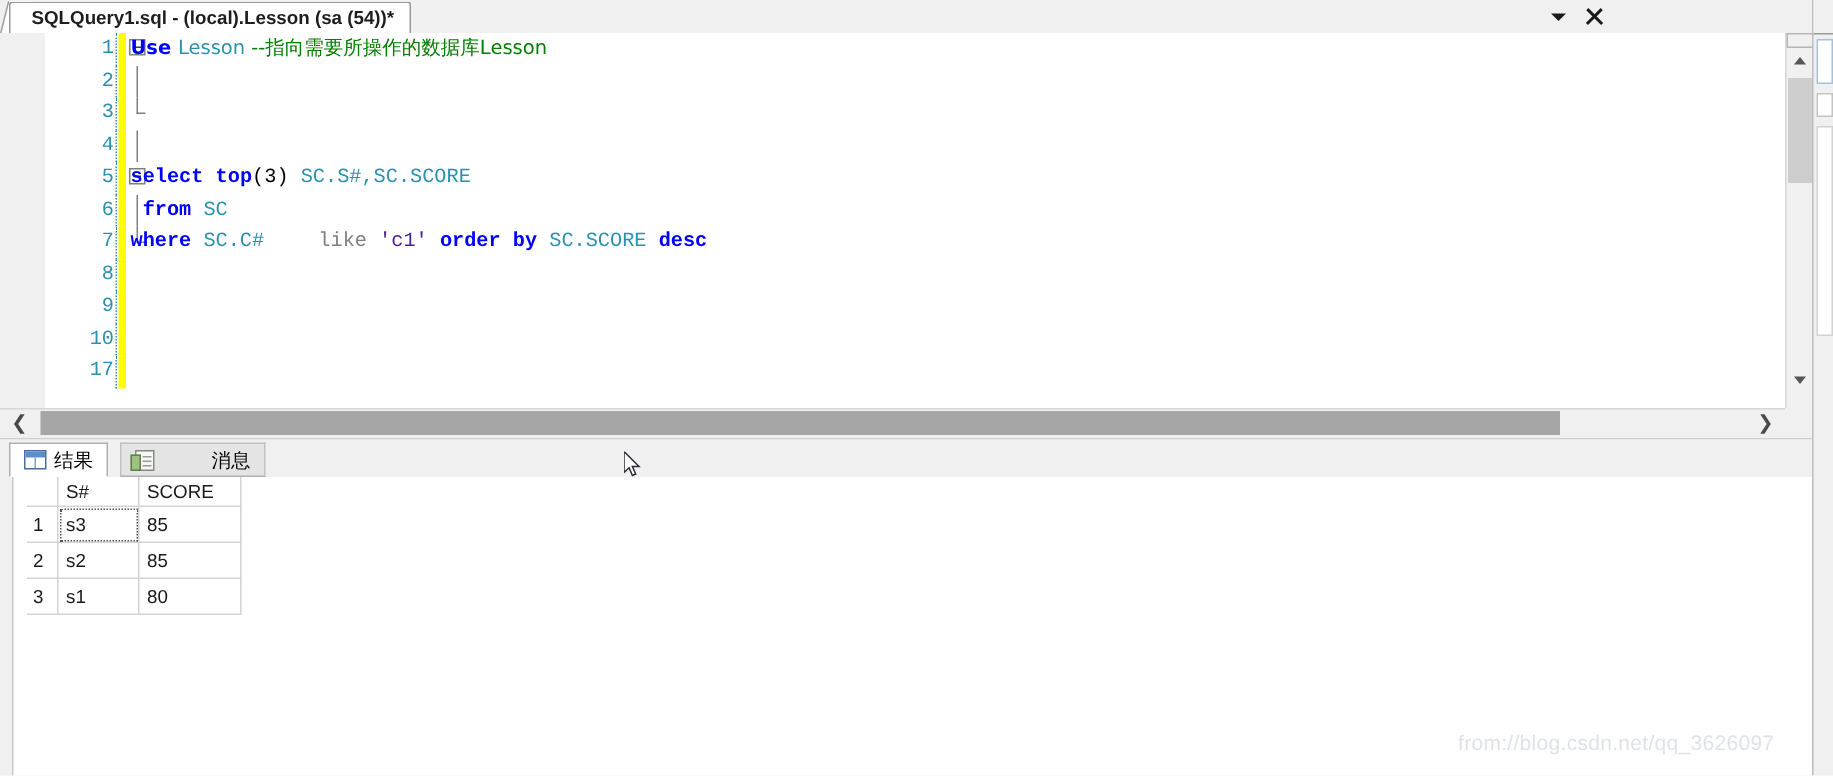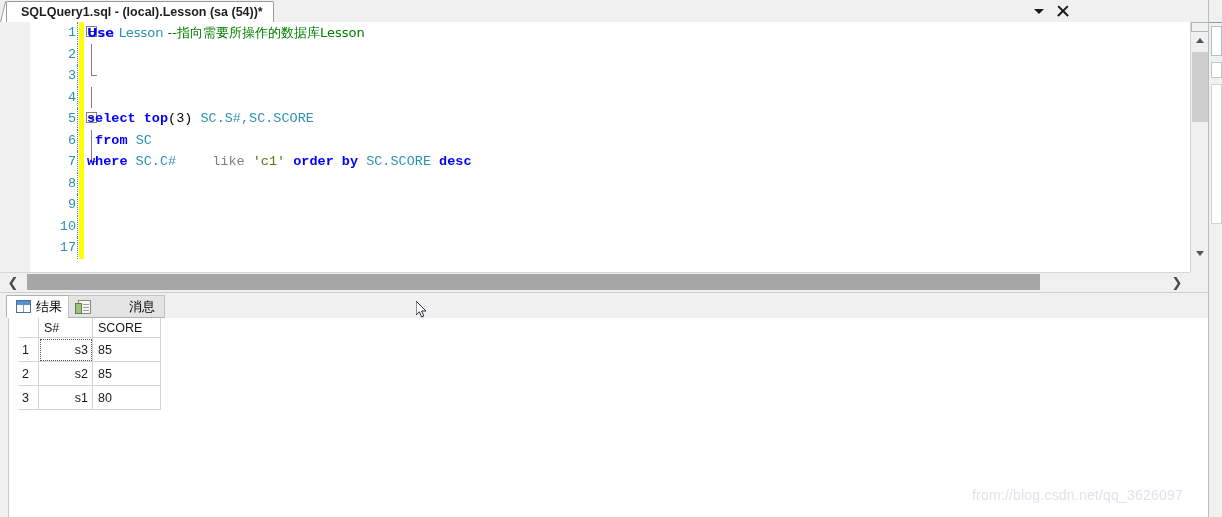--- a/index.html
+++ b/index.html
@@ -182,21 +182,21 @@
   }
   .fold-tick {
     position: absolute;
     left: 61px; top: 10px;
     width: 6px; height: 1px;
     background: #808080;
   }
   .c-key  { color: #0000ff; font-weight: bold; }
   .c-id   { color: #2b91af; }
   .c-cmt  { color: #008000; }
-  .c-str  { color: #4d7c0f; }
+  .c-str  { color: #4c1d95; }
   .c-gray { color: #808080; margin-left: 28px; }
   .c-plain{ color: #000000; }
   .c-num  { color: #000000; }
 
   .code-line .code-text.cn {
     font-family: "DejaVu Sans", "Liberation Sans", sans-serif;
     font-size: 13px;
   }
 
   
@@ -304,21 +304,21 @@
     font-size: 13px;
     color: #000;
   }
   .rtab.active {
     left: 6px;
     background: #ffffff;
     border: 1px solid #b0b0b0;
     border-bottom: 1px solid #ffffff;
   }
   .rtab.inactive {
-    left: 68px;
+    left: 80px;
     background: #e4e4e4;
     border: 1px solid #c2c2c2;
     border-bottom: 1px solid #b0b0b0;
     gap: 38px;
   }
   .ico-grid {
     position: relative;
     width: 15px; height: 13px;
     border: 1px solid #4a6f9e;
     background: #ffffff;
@@ -405,21 +405,21 @@
     border-bottom: 1px solid #d4d4d4;
     padding: 0 4px 0 5px;
     background: #ffffff;
   }
   table.result-grid td.rownum {
     width: 12px;
     text-align: left;
     padding-left: 4px;
     color: #1a1a1a;
   }
-  td.col-s {  width: 44px; text-align: right; }
+  td.col-s {  width: 44px; }
   td.col-sc { width: 58px; }
   th.col-s  { width: 44px; }
   th.col-sc { width: 58px; }
   td.selected {
     background: #e8eef5;
     outline: 1px dotted #555;
     outline-offset: -2px;
   }
 
   

